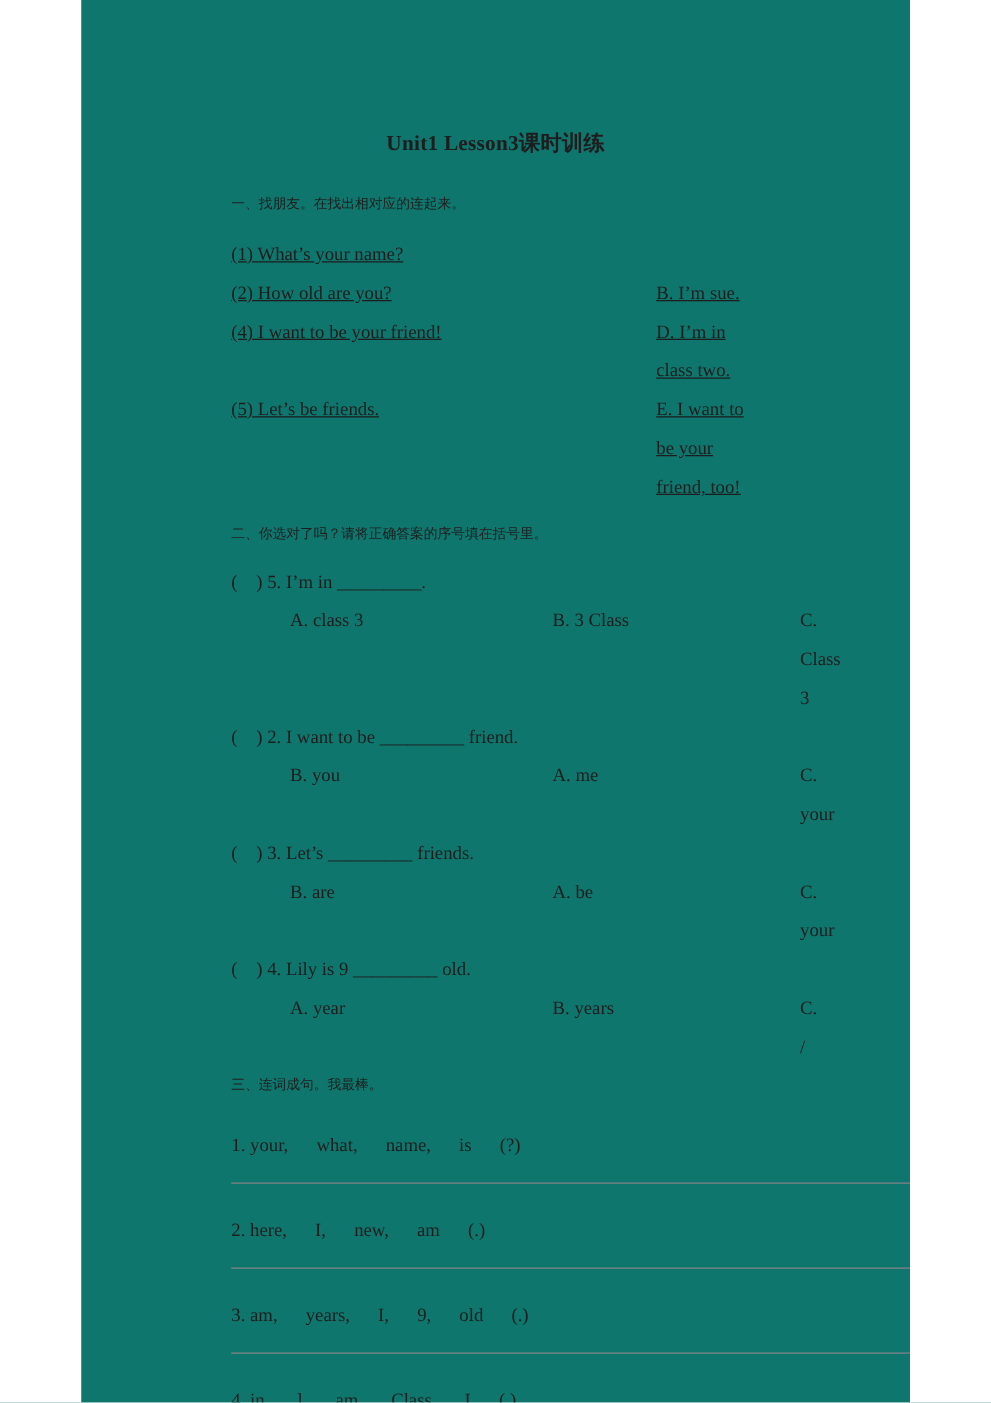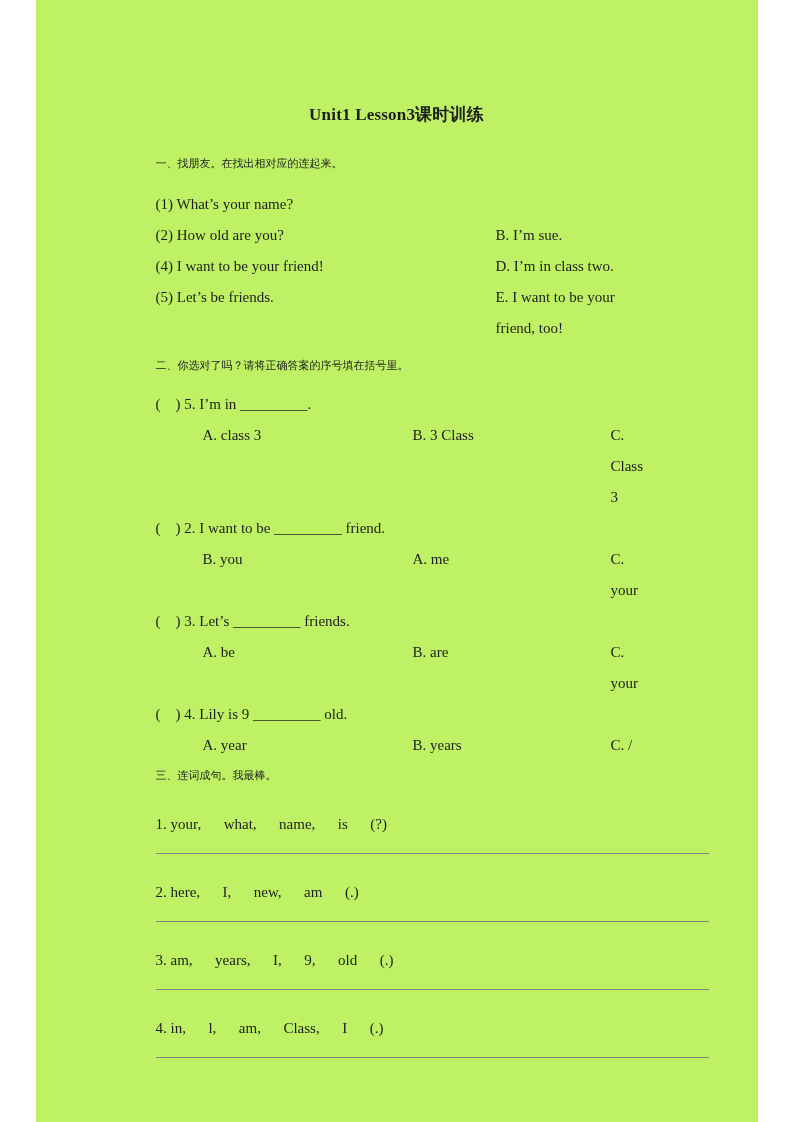--- a/index.html
+++ b/index.html
@@ -1,41 +1,41 @@
 <!DOCTYPE html>
 <html><head>
 <meta charset="utf-8">
 <style>
   html, body { margin: 0; padding: 0; background: #ffffff; }
   .page {
     position: relative;
-    width: 722px;
+    width: 663px;
     height: 1122px;
     margin: 0 auto;
     box-sizing: border-box;
-    background: #bef264;
+    background: #0f766e;
     padding: 104px 120px 0 120px;
     font-family: "Liberation Serif", "DejaVu Serif", serif;
     font-size: 15px;
     color: #1d1d1d;
     overflow: hidden;
   }
   .title {
     font-size: 17px;
     font-weight: bold;
     text-align: center;
     line-height: 22px;
     letter-spacing: 0.2px;
   }
   .sec-heading {
     font-size: 11px;
     line-height: 22px;
   }
   .sec1-heading { margin-top: 26px; }
-  .pairs { margin-top: 15px; }
+  .pairs { margin-top: 15px; text-decoration: underline; }
   .pair-row {
     display: grid;
     grid-template-columns: 340px 1fr;
     line-height: 31px;
   }
   .sec2-heading { margin-top: 10px; margin-bottom: 13px; }
   .q-stem {
     line-height: 31px;
     white-space: pre-wrap;
   }
@@ -97,22 +97,22 @@
     <div class="q-stem">(　) 2. I want to be _________ friend.</div>
     <div class="opts">
       <span>B. you</span>
       <span>A. me</span>
       <span>C. your</span>
     </div>
   </div>
   <div>
     <div class="q-stem">(　) 3. Let’s _________ friends.</div>
     <div class="opts">
+      <span>B. are</span>
       <span>A. be</span>
-      <span>B. are</span>
       <span>C. your</span>
     </div>
   </div>
   <div>
     <div class="q-stem">(　) 4. Lily is 9 _________ old.</div>
     <div class="opts">
       <span>A. year</span>
       <span>B. years</span>
       <span>C. /</span>
     </div>

